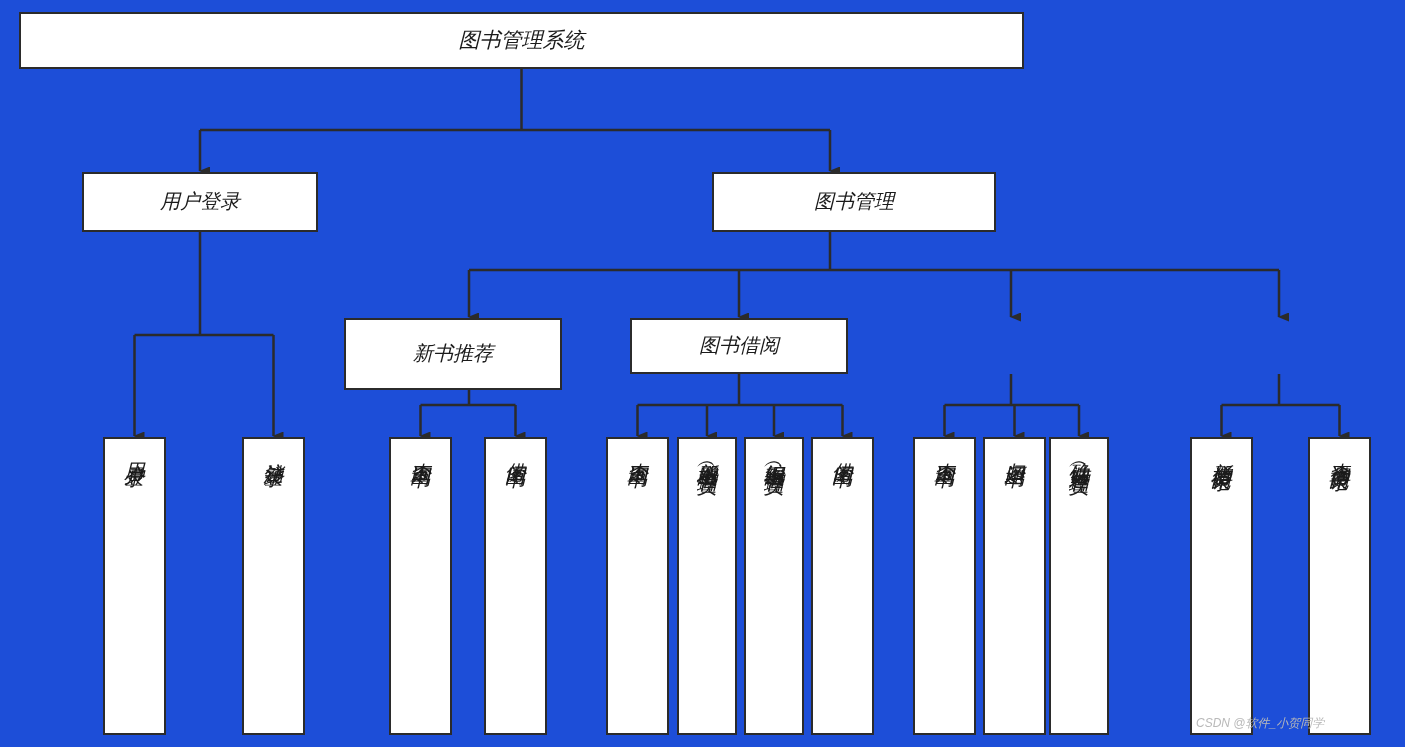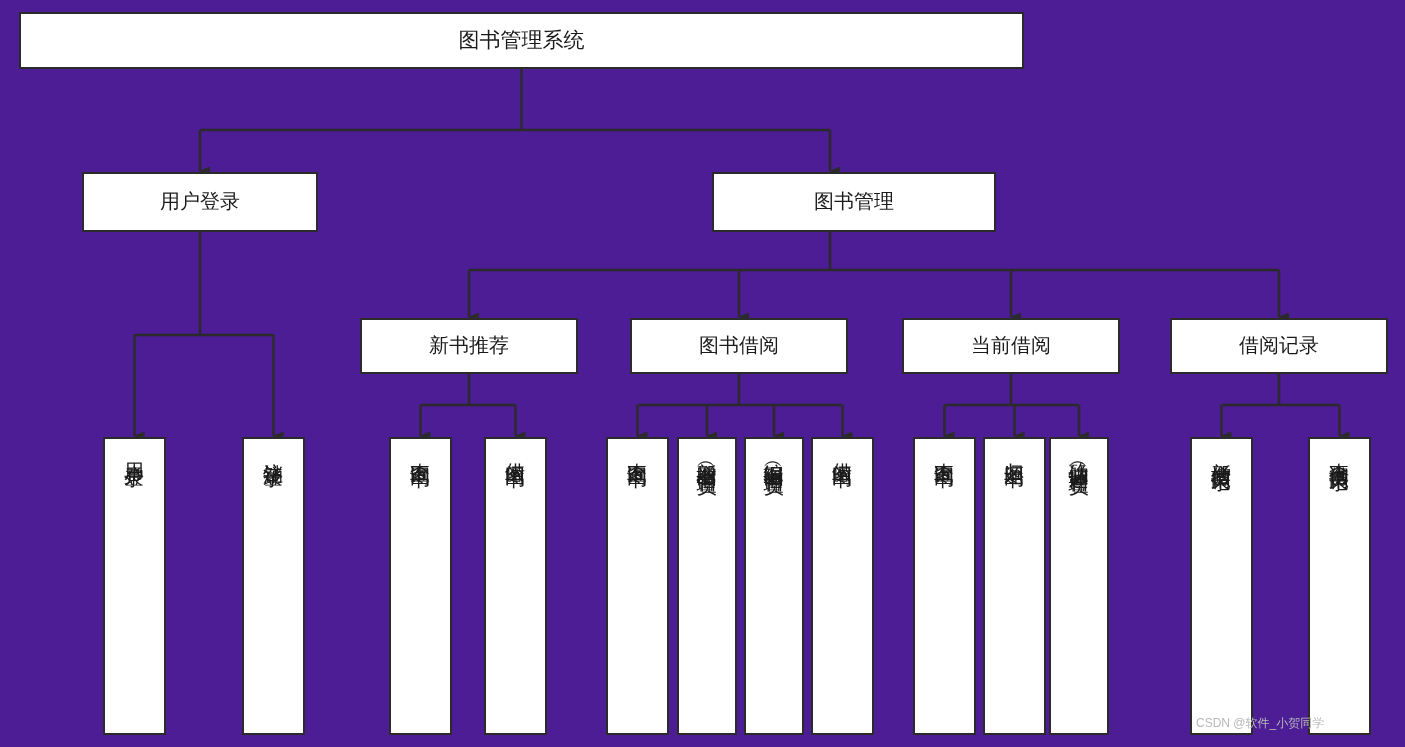--- a/index.html
+++ b/index.html
@@ -10,21 +10,22 @@
   body {
     width: 1405px;
     height: 747px;
     font-family: "Liberation Sans", "DejaVu Sans", sans-serif;
     overflow: hidden;
   }
   #diagram-root {
     position: relative;
     width: 1405px;
     height: 747px;
-    background: #4c1d95;
+    background: #1d4ed8;
+    font-style: italic;
   }
   #diagram-svg {
     position: absolute;
     left: 0;
     top: 0;
   }
   .node-box {
     position: absolute;
     box-sizing: border-box;
     background: #ffffff;
@@ -116,31 +117,25 @@
     <span class="node-label">图书管理系统</span>
   </div>
 
   <div class="node-box node-l1" style="left: 82px; top: 172px; width: 236px; height: 60px;">
     <span class="node-label">用户登录</span>
   </div>
   <div class="node-box node-l1" style="left: 712px; top: 172px; width: 284px; height: 60px;">
     <span class="node-label">图书管理</span>
   </div>
 
-  <div class="node-box node-l2" style="left: 360px; top: 318px; width: 218px; height: 56px;">
+  <div class="node-box node-l2" style="left: 344px; top: 318px; width: 218px; height: 72px;">
     <span class="node-label">新书推荐</span>
   </div>
   <div class="node-box node-l2" style="left: 630px; top: 318px; width: 218px; height: 56px;">
     <span class="node-label">图书借阅</span>
-  </div>
-  <div class="node-box node-l2" style="left: 902px; top: 318px; width: 218px; height: 56px;">
-    <span class="node-label">当前借阅</span>
-  </div>
-  <div class="node-box node-l2" style="left: 1170px; top: 318px; width: 218px; height: 56px;">
-    <span class="node-label">借阅记录</span>
   </div>
 
   <div class="node-box node-leaf" style="left: 103px; top: 437px; width: 63px; height: 298px;">
     <span class="node-label">用户登录</span>
   </div>
   <div class="node-box node-leaf" style="left: 242px; top: 437px; width: 63px; height: 298px;">
     <span class="node-label">注销登录</span>
   </div>
   <div class="node-box node-leaf" style="left: 389px; top: 437px; width: 63px; height: 298px;">
     <span class="node-label">查询图书</span>

